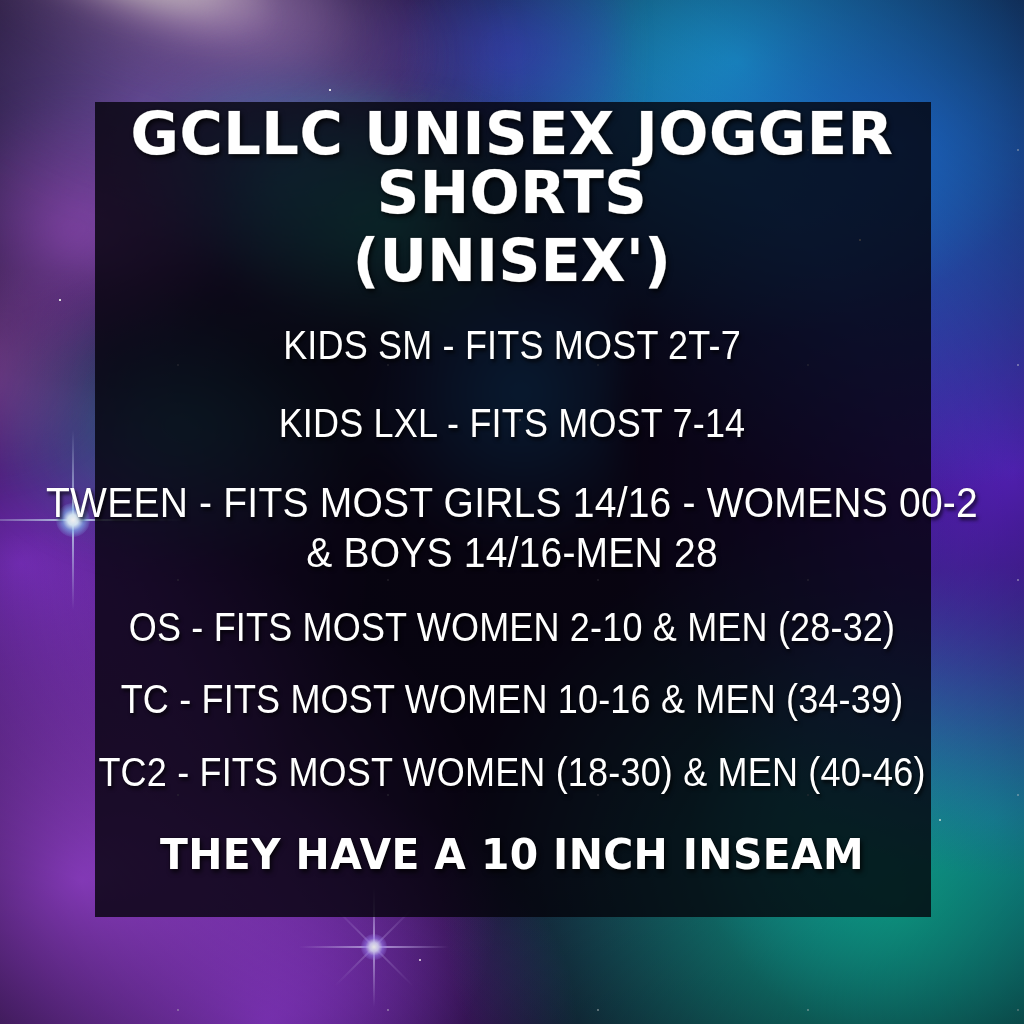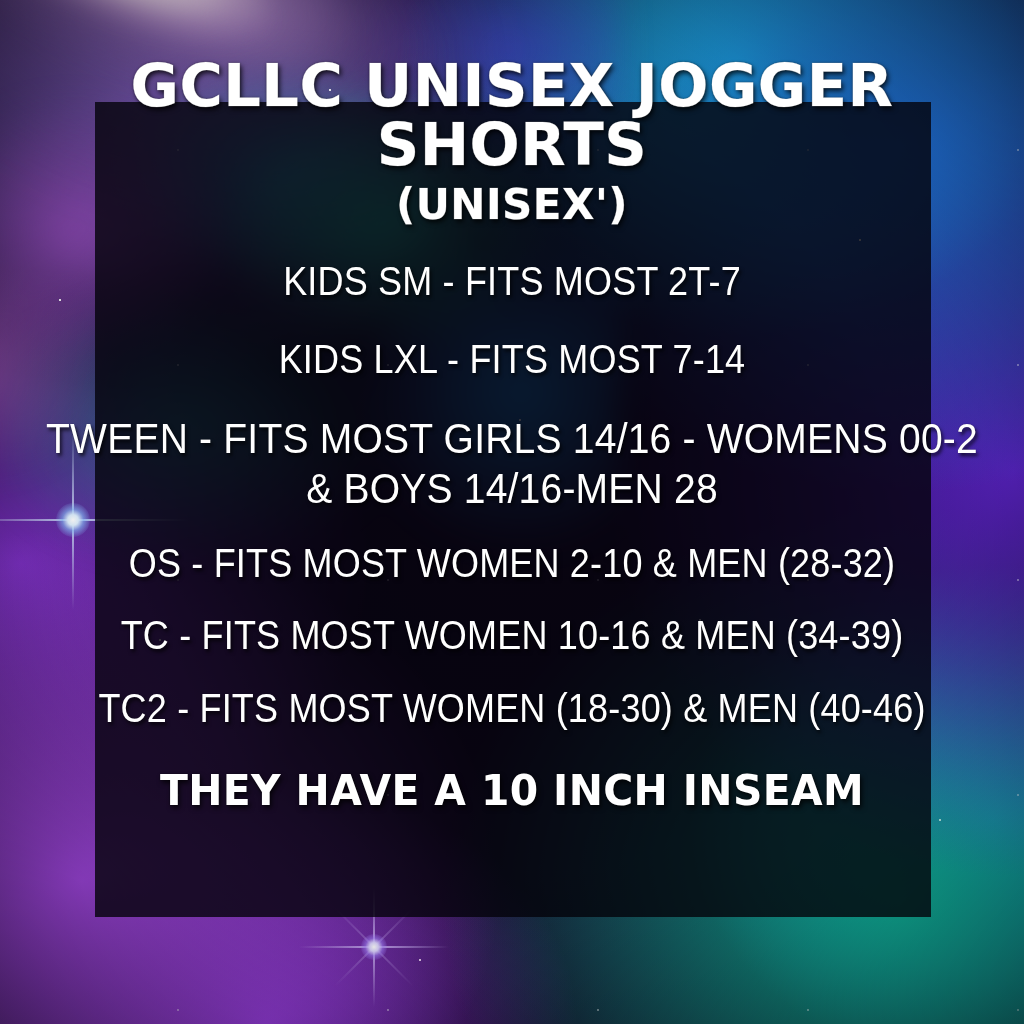--- a/index.html
+++ b/index.html
@@ -182,40 +182,40 @@
     background: rgba(4,2,10,0.80);
   }
 
   
   #content {
     position: absolute;
     inset: 0;
     display: flex;
     flex-direction: column;
     align-items: center;
-    padding-top: 56px;
+    padding-top: 104px;
     box-sizing: border-box;
   }
 
   .title-line,
   .subtitle-line {
     width: 100%;
     text-align: center;
     color: #ffffff;
     font-family: "DejaVu Sans", sans-serif;
     font-weight: 700;
     letter-spacing: 0.5px;
     line-height: 1.0;
     text-shadow:
       0 0 2px rgba(0,0,0,.55),
       2px 3px 5px rgba(0,0,0,.75);
     -webkit-text-stroke: 0.6px rgba(255,255,255,0.35);
   }
   .title-line   { font-size: 59px; margin-bottom: 10px; }
-  .subtitle-line{ font-size: 42px; margin-bottom: 34px; }
+  .subtitle-line{ font-size: 58px; margin-bottom: 34px; }
 
   .body-line {
     width: 100%;
     text-align: center;
     color: #ffffff;
     font-family: "Liberation Sans Narrow", "Liberation Sans", sans-serif;
     font-weight: 400;
     font-size: 40px;
     line-height: 1.06;
     letter-spacing: 0.2px;

